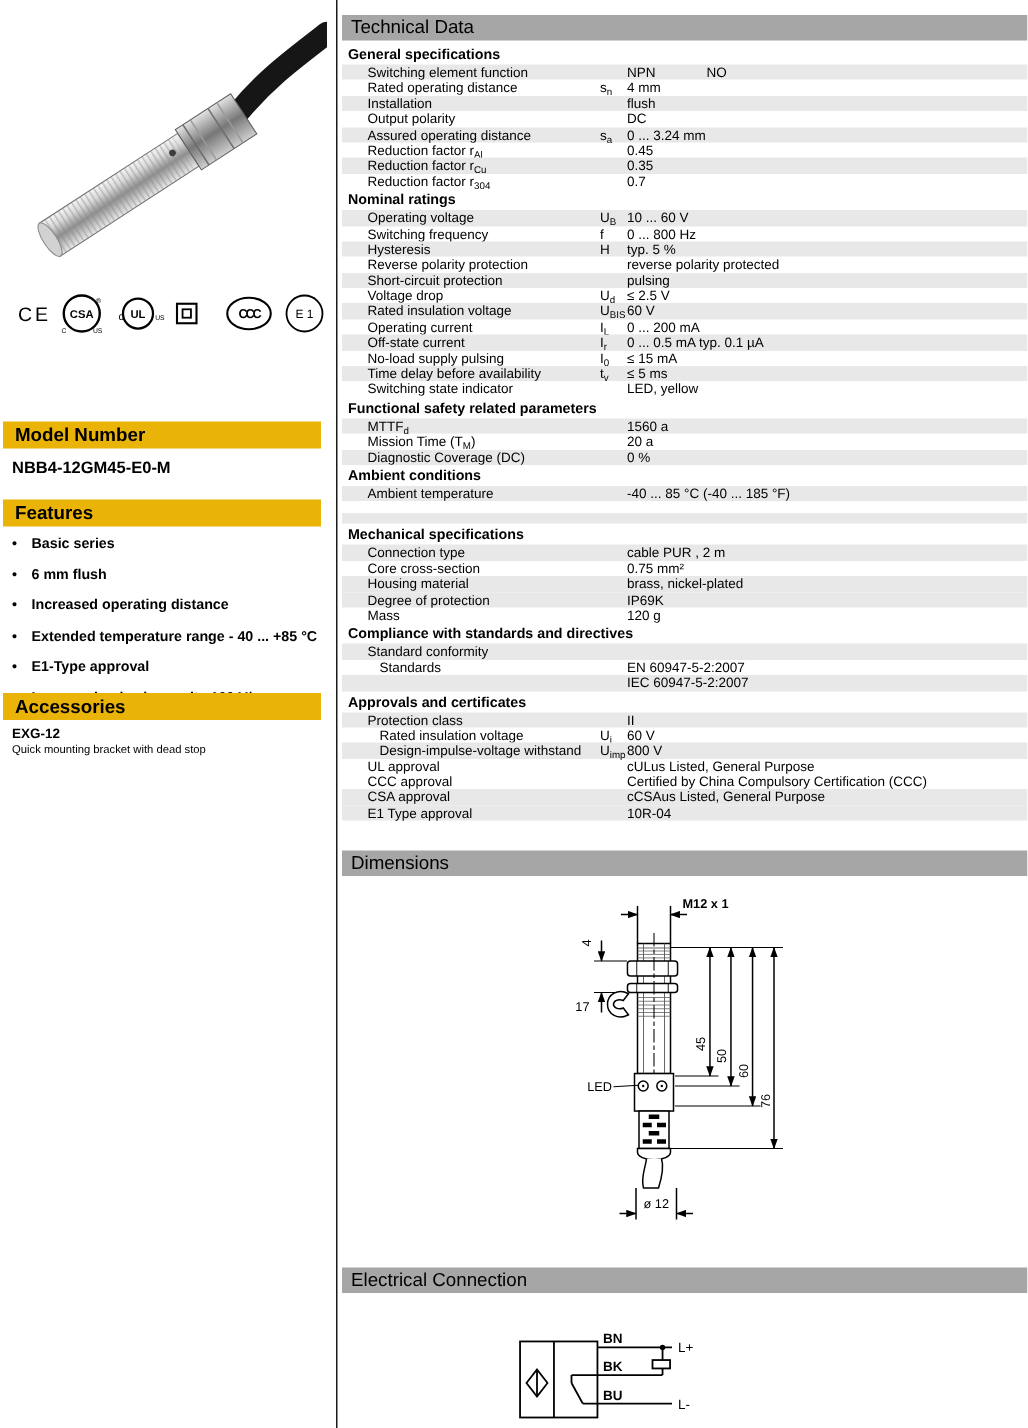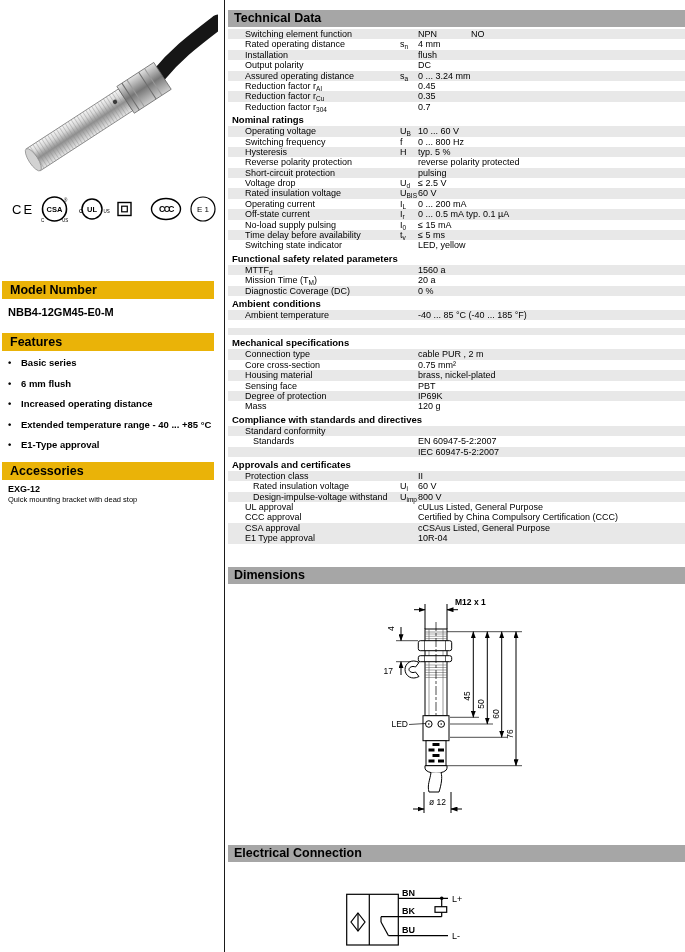--- a/index.html
+++ b/index.html
@@ -13,21 +13,21 @@
   .lbar{position:absolute;left:2px;width:212px;height:18px;background:#eab308;
         font-weight:bold;font-size:12.5px;line-height:18px;padding-left:8px;box-sizing:border-box;}
   .model-value{position:absolute;left:8px;top:306px;font-weight:bold;font-size:11px;}
   .features-list{position:absolute;left:8px;top:357px;width:208px;}
   .feat{display:flex;font-weight:bold;font-size:9.5px;line-height:11.5px;margin-bottom:9px;}
   .feat .dot{width:13px;flex:0 0 13px;}
   .acc-code{position:absolute;left:8px;top:484px;font-weight:bold;font-size:9px;}
   .acc-desc{position:absolute;left:8px;top:495px;font-size:7.5px;}
   
   .right-col{position:absolute;left:228px;top:0;width:457px;height:952px;}
-  .rbar{background:#a6a6a6;font-weight:bold;font-size:12.5px;line-height:17px;height:17px;
+  .rbar{background:#a6a6a6;font-weight:normal;font-size:12.5px;line-height:17px;height:17px;
         padding-left:6px;box-sizing:border-box;}
   .tech{position:absolute;left:0;top:10px;width:457px;}
   .t-title{font-weight:bold;font-size:9.5px;line-height:11px;padding:2px 0 1px 4px;}
   .t-row{position:relative;height:10.4px;font-size:9px;line-height:10.4px;white-space:nowrap;}
   .t-row.shade{background:#e8e8e8;}
   .t-label{position:absolute;left:17px;top:0;}
   .t-label.ind2{left:25px;}
   .t-sym{position:absolute;left:172px;top:0;}
   .t-val{position:absolute;left:190px;top:0;}
   .t-val2{position:absolute;left:243px;top:0;}
@@ -145,20 +145,21 @@
   <div class="lbar" style="top:462px">Accessories</div>
   <div class="acc-code">EXG-12</div>
   <div class="acc-desc">Quick mounting bracket with dead stop</div>
 </div>
 
 <div class="right-col">
 
   <div class="tech">
     <div class="rbar">Technical Data</div>
     <div style="margin-top:2px;">
+        <div class="t-title">General specifications</div>
         <div class="t-row shade">
           <span class="t-label">Switching element function</span>
           <span class="t-val">NPN</span>
           <span class="t-val2">NO</span>
         </div>
         <div class="t-row">
           <span class="t-label">Rated operating distance</span>
           <span class="t-sym">s<sub>n</sub></span>
           <span class="t-val">4 mm</span>
         </div>
@@ -270,24 +271,20 @@
           <span class="t-label">Connection type</span>
           <span class="t-val">cable PUR , 2 m</span>
         </div>
         <div class="t-row">
           <span class="t-label">Core cross-section</span>
           <span class="t-val">0.75 mm²</span>
         </div>
         <div class="t-row shade">
           <span class="t-label">Housing material</span>
           <span class="t-val">brass, nickel-plated</span>
-        </div>
-        <div class="t-row">
-          <span class="t-label">Sensing face</span>
-          <span class="t-val">PBT</span>
         </div>
         <div class="t-row shade">
           <span class="t-label">Degree of protection</span>
           <span class="t-val">IP69K</span>
         </div>
         <div class="t-row">
           <span class="t-label">Mass</span>
           <span class="t-val">120 g</span>
         </div>
         <div class="t-title">Compliance with standards and directives</div>

